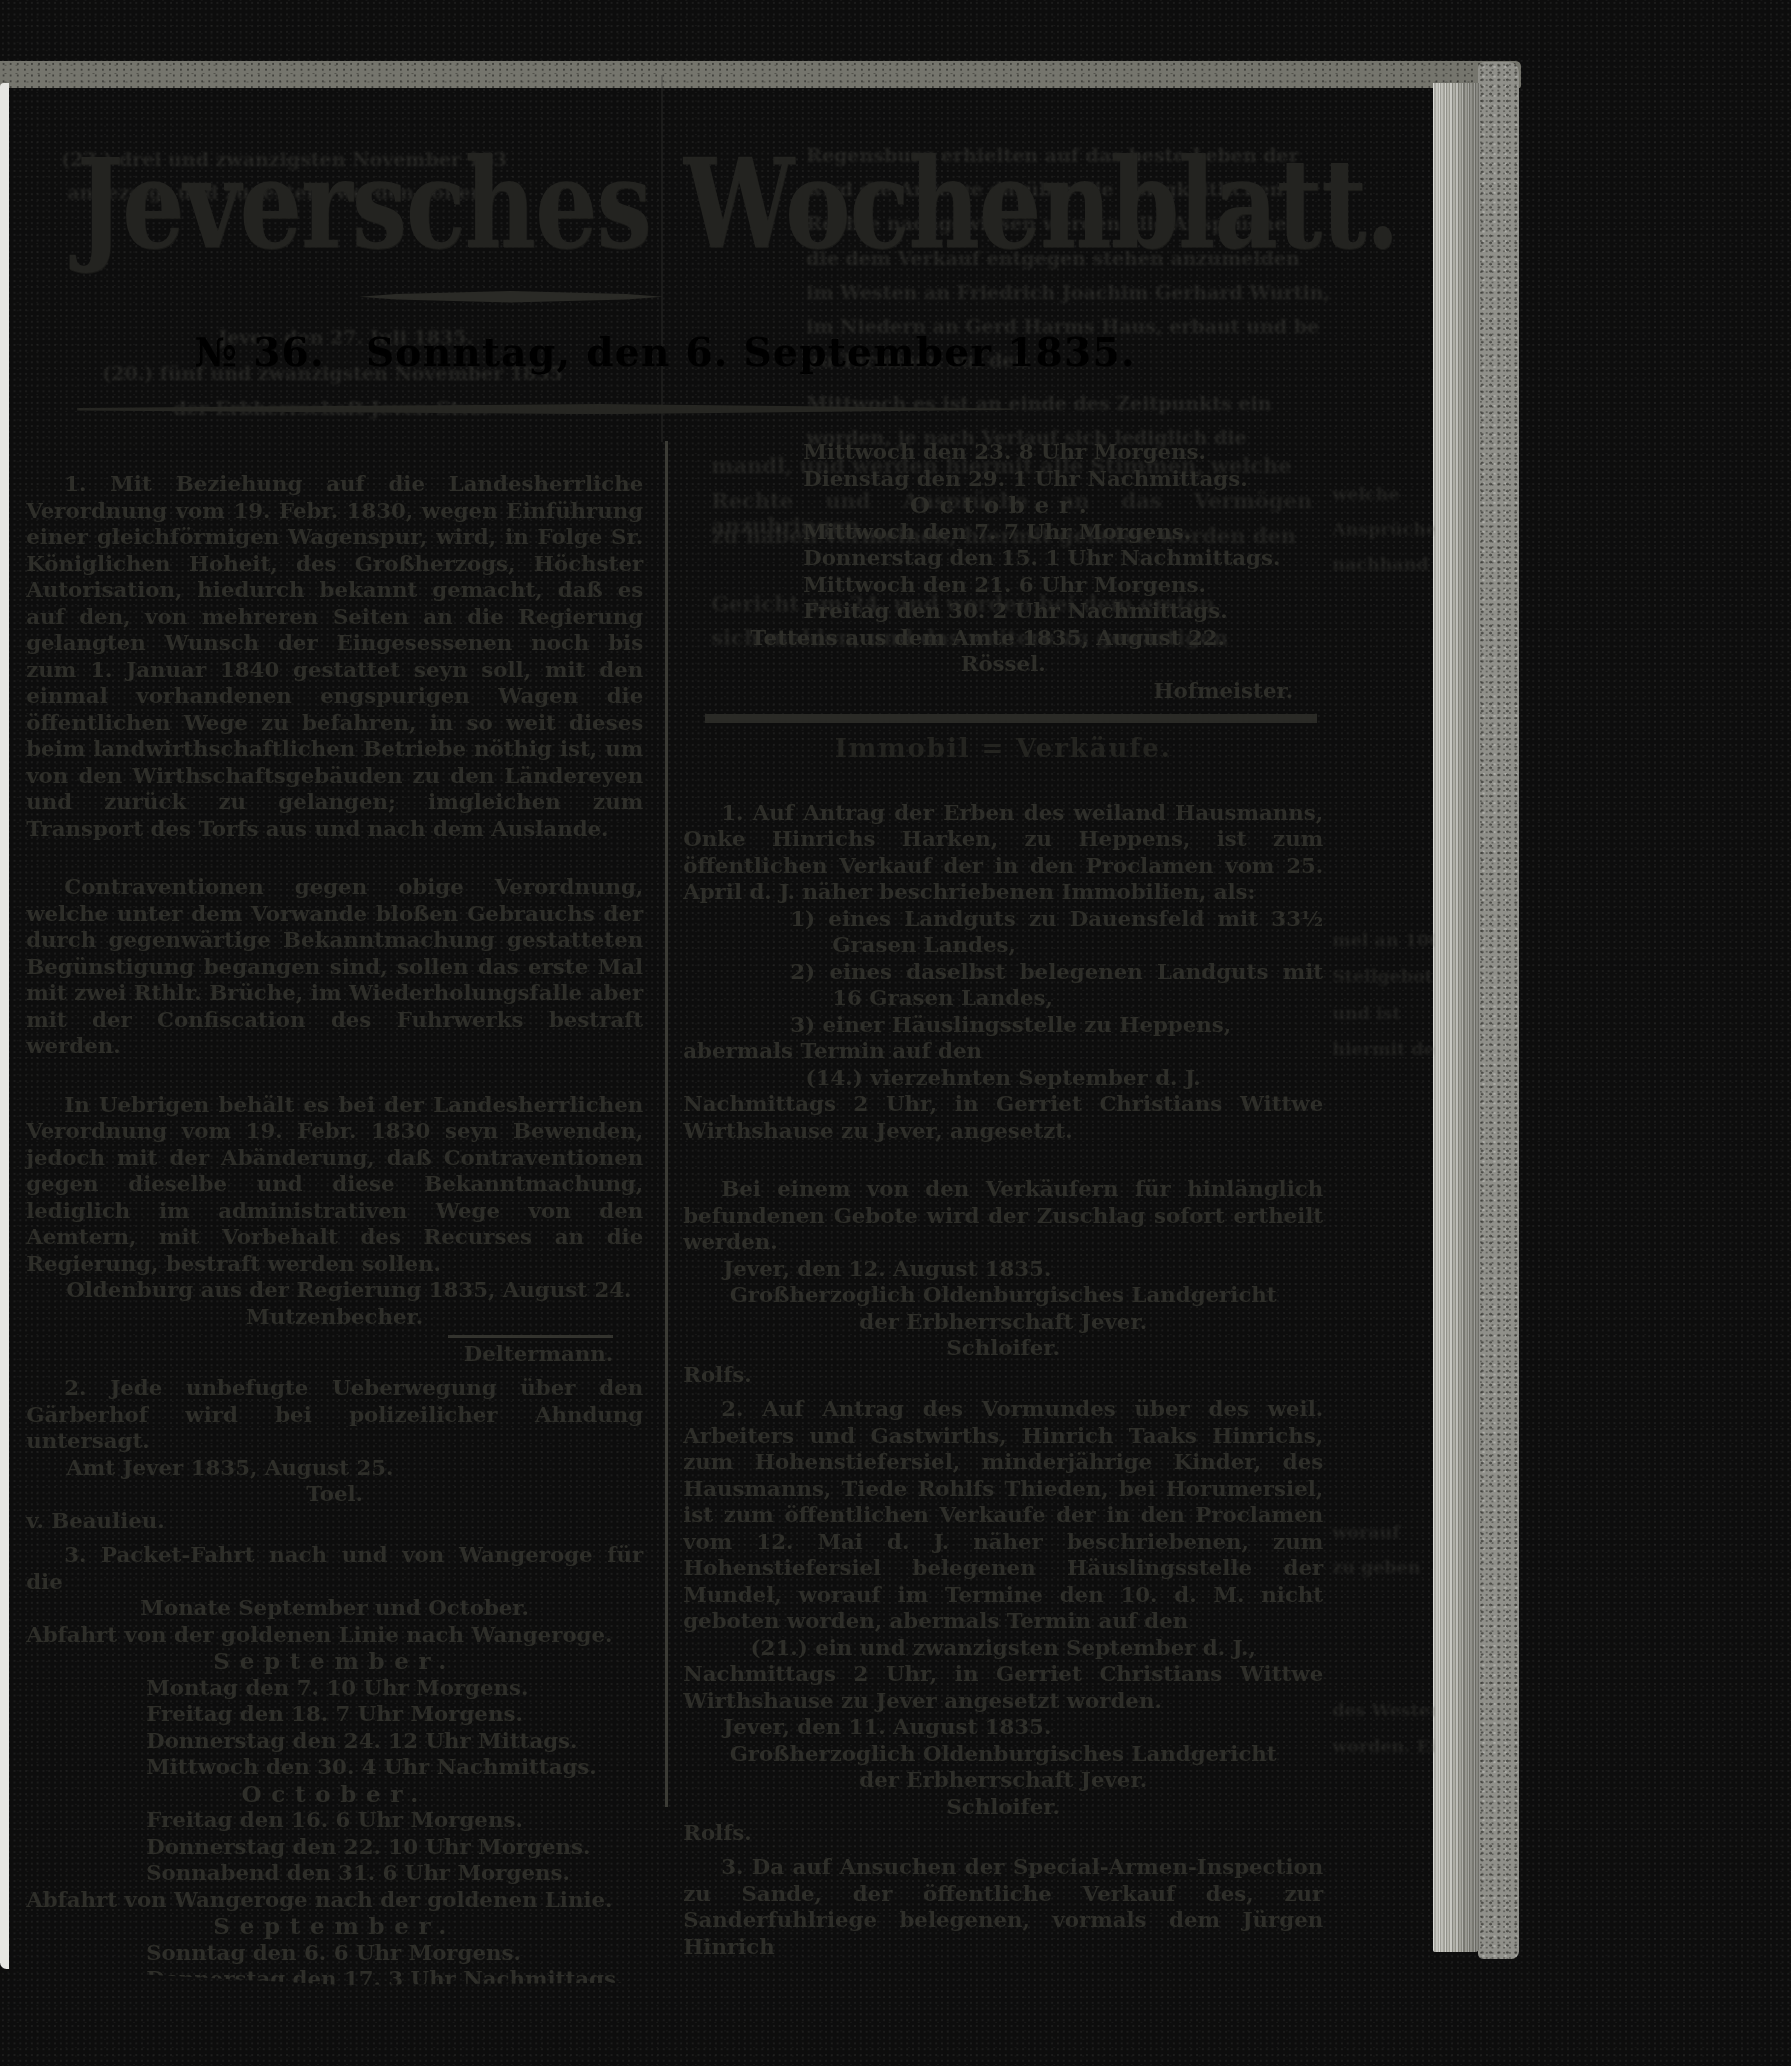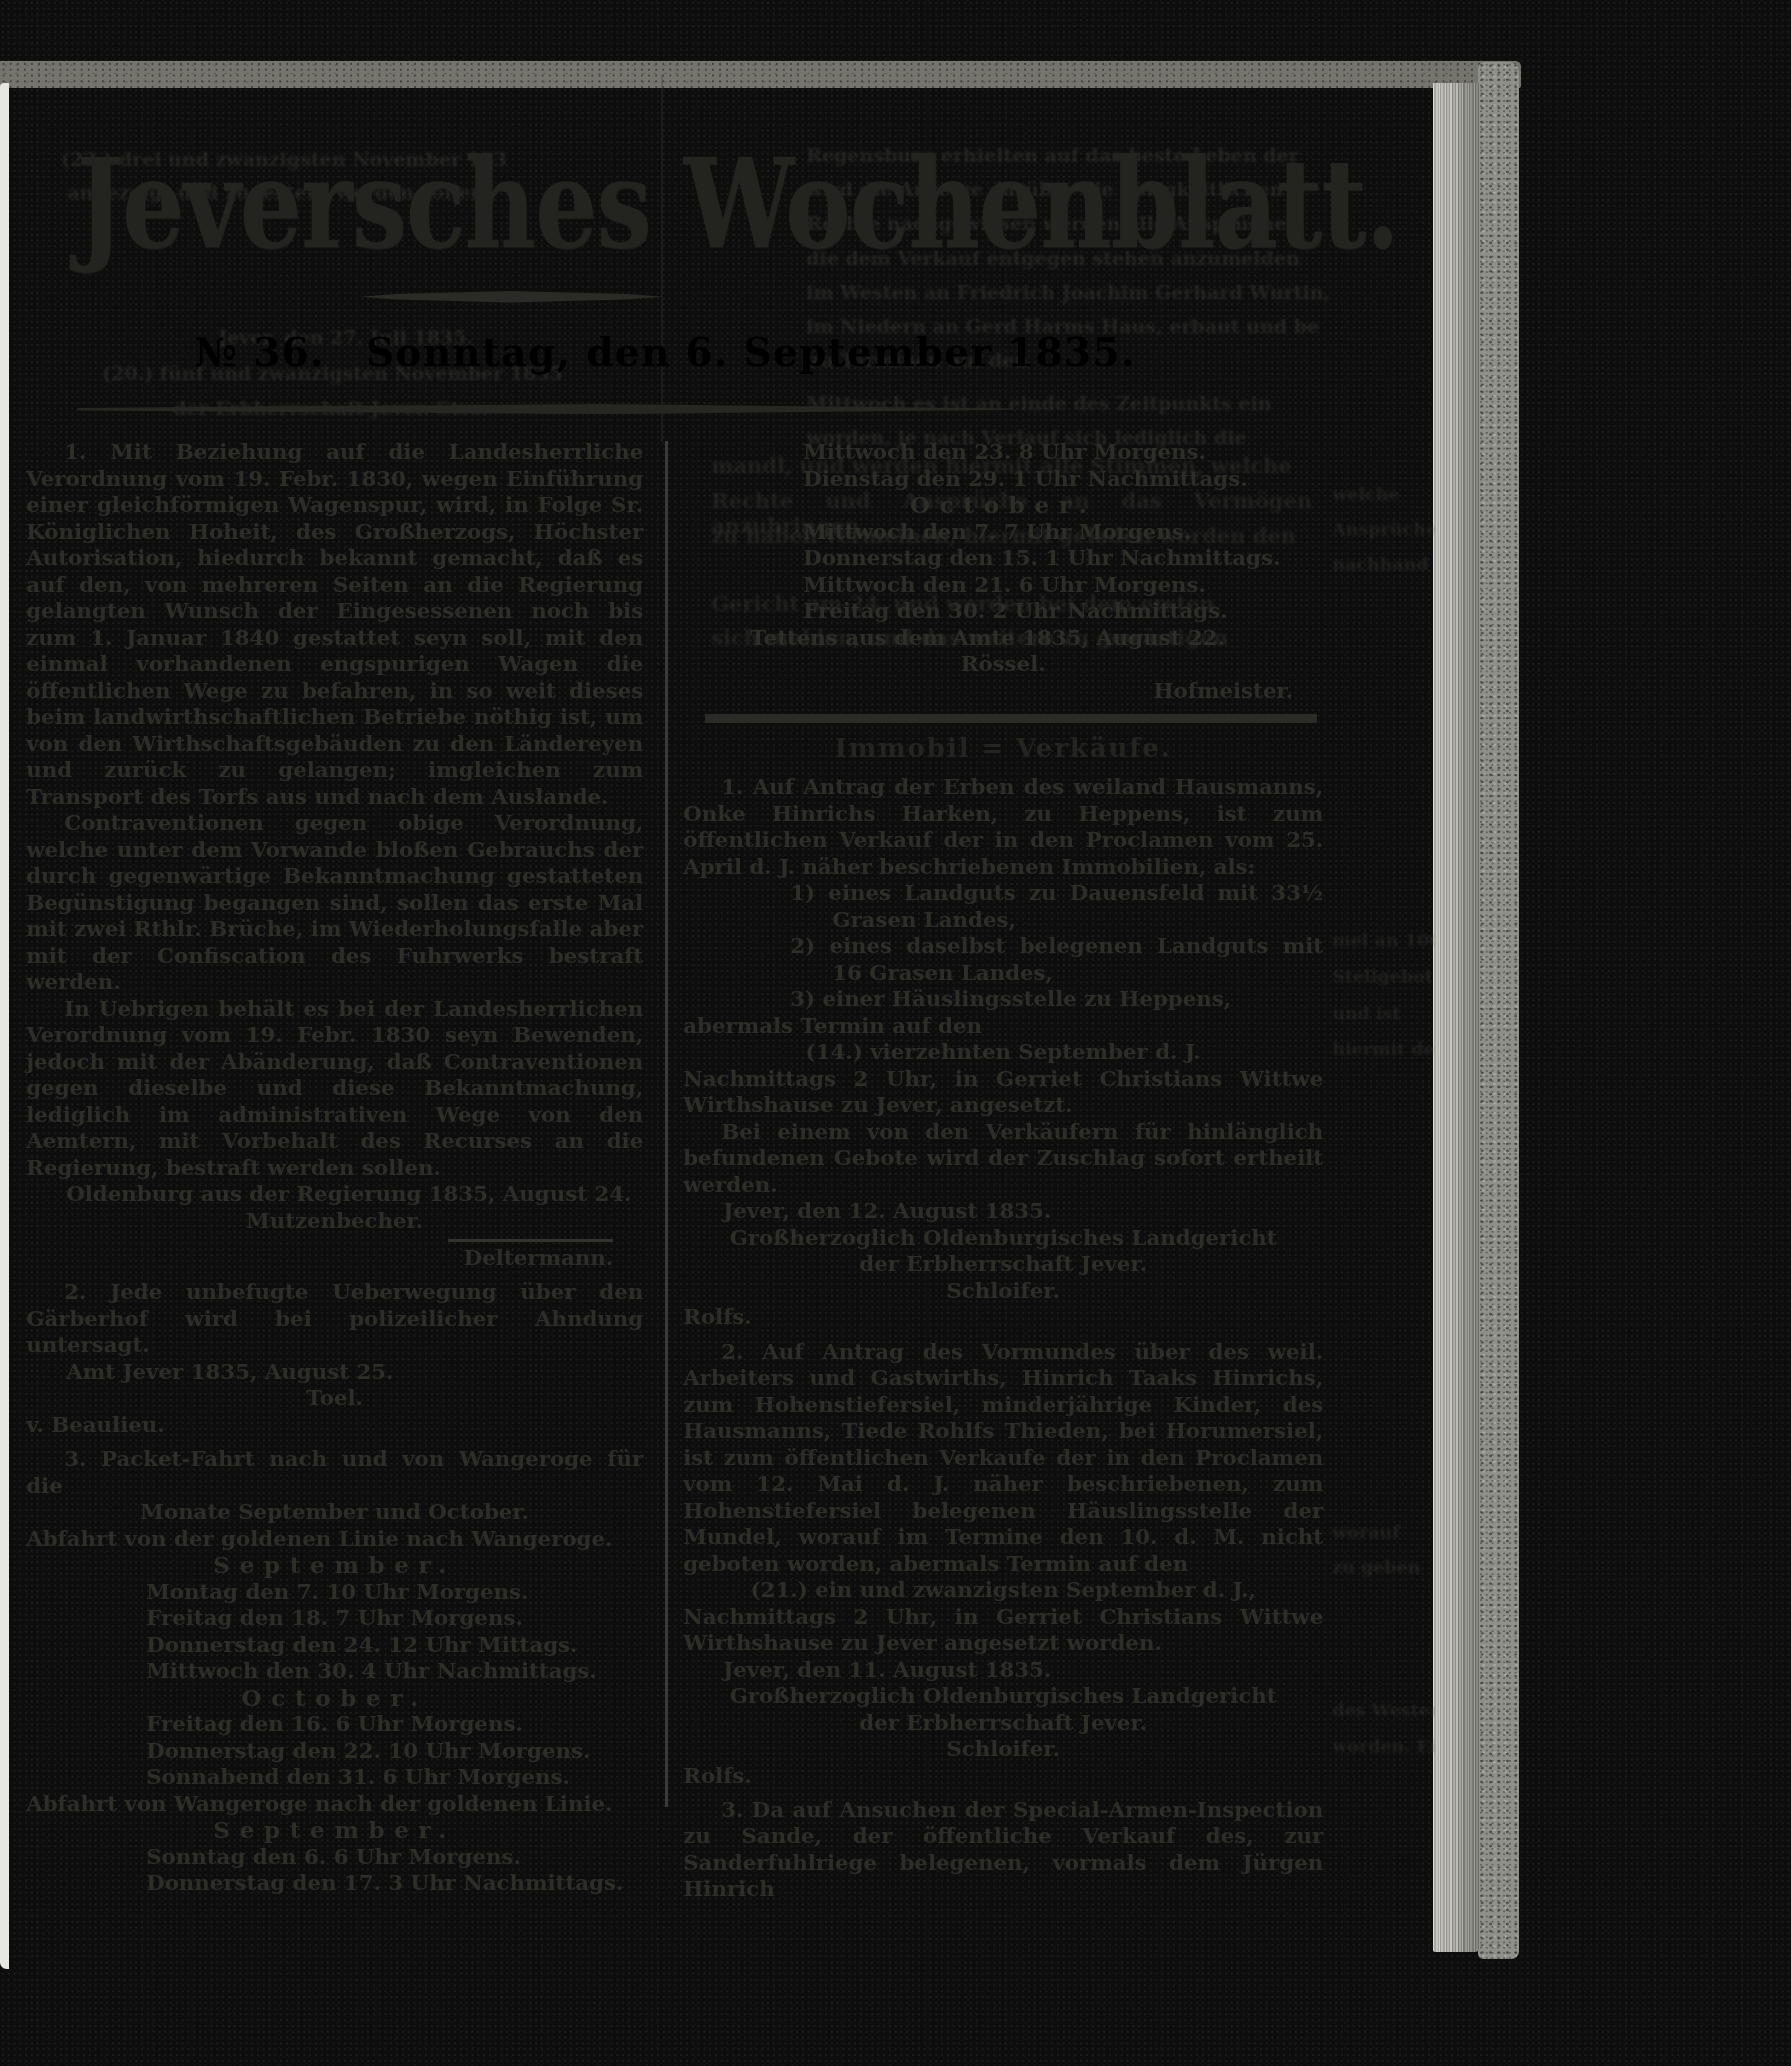--- a/index.html
+++ b/index.html
@@ -45,21 +45,21 @@
   .rule-tapered{position:absolute;left:72px;top:334px;width:935px;height:10.3px;background:#262622;
     clip-path:polygon(0 38%,56% 0,100% 44%,100% 56%,56% 100%,0 62%);}
   .col-divider{position:absolute;left:660px;top:371px;width:2.6px;height:1366px;background:#3b3b35;}
   .col{position:absolute;top:369px;font-size:21.3px;line-height:26.5px;font-weight:bold;color:#2e2e29;}
   .col-left{left:21px;width:617px;}
   .col-right{left:678px;width:640px;}
   .col-heading{display:flex;justify-content:space-between;padding:0 17px;font-size:30px;line-height:38px;
     color:#242420;margin-bottom:3.9px;}
   .col-heading2{text-align:center;font-size:26px;line-height:40px;letter-spacing:1.9px;color:#242420;margin:3.9px 0 6.5px;}
   .body{margin:0;text-align:justify;}
-  .ind{text-indent:38px;}
+  .ind{text-indent:38px;margin-top:32px;}
   .sp-top{margin-top:7.8px;}
   .line{margin:0;}
   .center{text-align:center;}
   .month{text-align:center;letter-spacing:9.7px;font-size:23px;}
   .sched{padding-left:120px;white-space:nowrap;}
   .indent1{padding-left:40px;}
   .indent-sm{padding-left:67px;}
   .sig-right{text-align:right;padding-right:30px;}
   .sig-right2{text-align:left;padding-right:47px;}
   .sig-rule{width:165px;height:3.2px;background:#33332e;margin:5.2px 30px 2.6px auto;}

